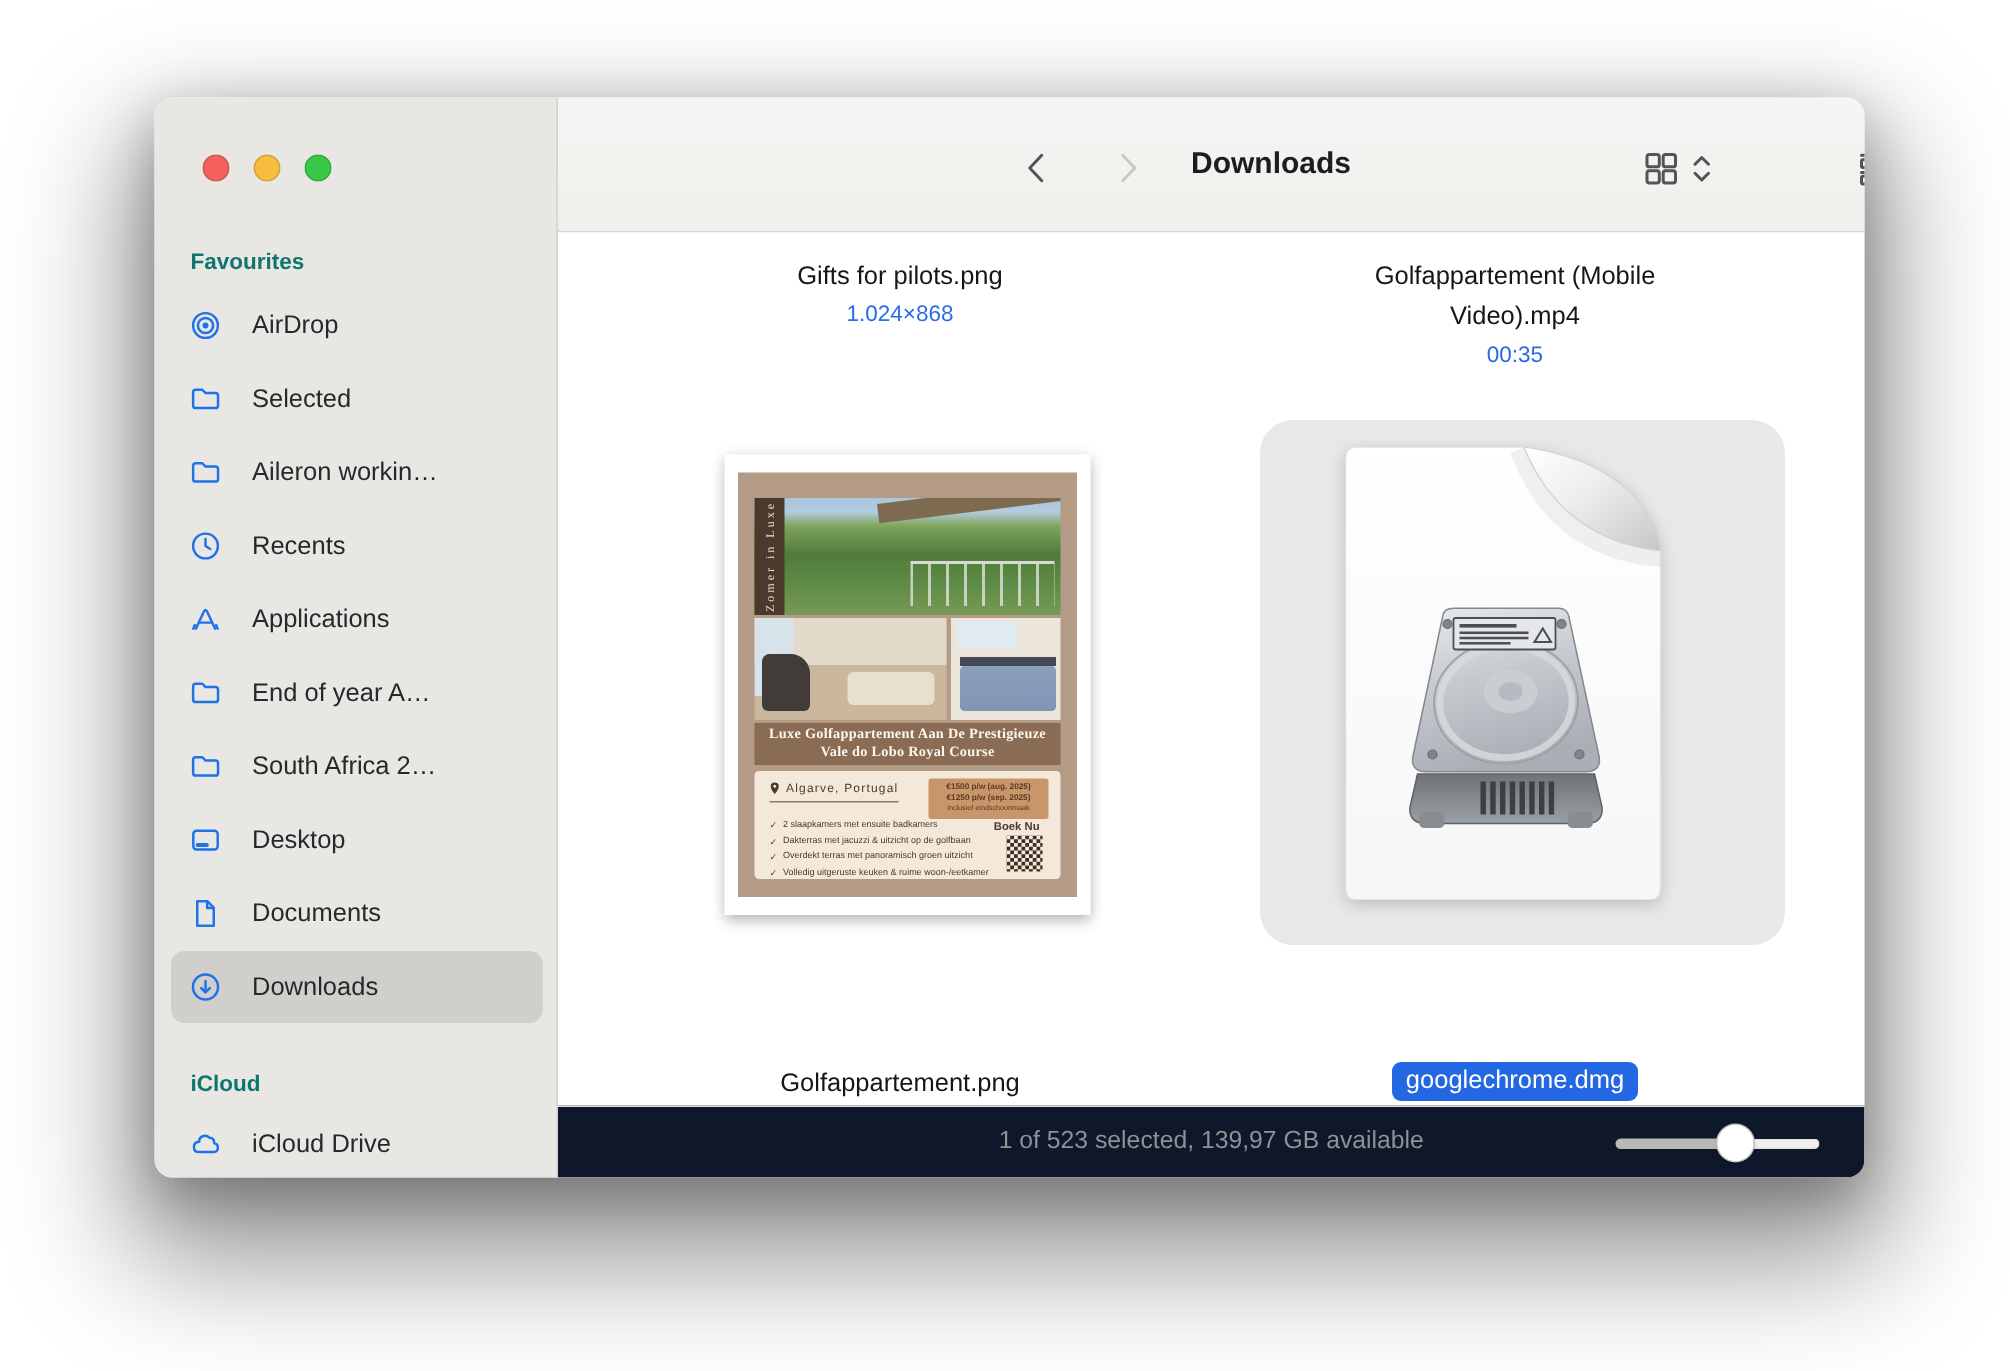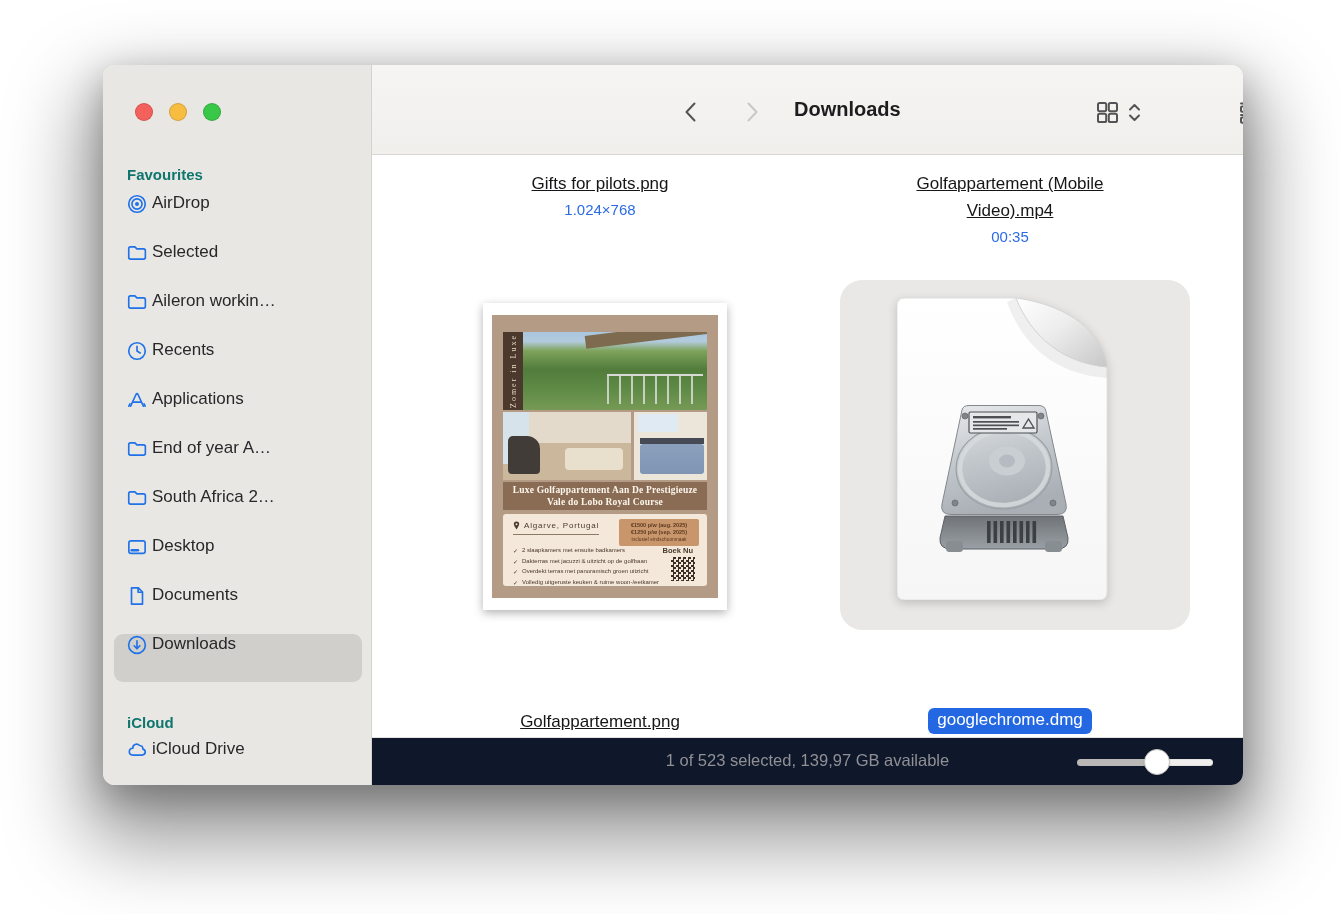--- a/index.html
+++ b/index.html
@@ -13,40 +13,40 @@
             box-shadow:0 40px 80px 18px rgba(0,0,0,0.40), 0 12px 36px rgba(0,0,0,0.26); }
 
   
   .sidebar { position:absolute; left:0; top:0; width:269px; height:720px;
              background:#e9e7e4; border-right:1px solid #d4d2cf; }
   .traffic { position:absolute; left:32px; top:38px; display:flex; gap:16px; }
   .tl { width:18px; height:18px; border-radius:50%; border:0.5px solid rgba(0,0,0,0.15); }
   .tl.red{ background:#f4605b; } .tl.yellow{ background:#f6bd40; } .tl.green{ background:#39c747; }
   .side-header { position:absolute; left:24px; font-size:15px; font-weight:700; color:#0f766e; }
   .side-row { position:absolute; left:11px; width:248px; height:48px; border-radius:9px;
-              display:flex; padding-left:12px; gap:4px; cursor:default; }
+              display:flex; align-items:center; padding-left:12px; gap:20px; cursor:default; }
   .side-row.selected { background:#d1cfcc; }
   .sicon { width:22px; height:22px; flex:0 0 22px; display:flex; align-items:center; justify-content:center; }
   .sicon svg { width:22px; height:22px; stroke:#1f72e8; fill:none; stroke-width:1.5;
                stroke-linecap:round; stroke-linejoin:round; }
   .slabel { font-size:17px; color:#28282a; white-space:nowrap; overflow:hidden; }
 
   
   .toolbar { position:absolute; left:269px; top:0; width:871px; height:90px;
              background:linear-gradient(#f6f5f3,#f0efec); border-bottom:1px solid #d8d6d3; }
   .tb-btn { position:absolute; top:30px; width:34px; height:34px; display:flex;
             align-items:center; justify-content:center; }
   .tb-btn svg { stroke:#545456; fill:none; stroke-width:2; stroke-linecap:round; stroke-linejoin:round; }
   .tb-btn.disabled svg { stroke:#c9c8c5; }
   .tb-title { position:absolute; left:422px; top:33px; font-size:20px; font-weight:700; color:#1d1d1f; }
 
   
   .content { position:absolute; left:269px; top:90px; width:871px; height:582px; background:#ffffff; }
   .file-label { position:absolute; text-align:center; }
-  .file-name { font-size:17px; color:#161618; line-height:27px;text-decoration:underline; }
+  .file-name { font-size:17px; color:#161618; line-height:27px; }
   .file-meta { font-size:15px; color:#2b6be5; line-height:26px; }
   .name-pill { display:inline-block; background:#2368e2; color:#ffffff; font-size:17px;
                font-weight:500; border-radius:6px; padding:1px 9px 3px; line-height:22px; }
 
   .dmg-select { position:absolute; left:737px; top:215px; width:350px; height:350px;
                 background:#e9e8e6; border-radius:22px; }
   .dmg-page { position:absolute; left:794px; top:233px; width:213px; height:302px;
               filter:drop-shadow(0 3px 5px rgba(0,0,0,0.18)); }
   .disk { position:absolute; left:826px; top:335px; width:150px; height:158px; }
 
@@ -268,21 +268,21 @@
             <rect x="18.8" y="17.5" width="5.2" height="5.2" rx="1"></rect>
         </svg>
       </div>
 
     </header>
 
     <main class="content">
 
       <div class="file-label" style="left:103px; top:15px; width:250px">
         <div class="file-name">Gifts for pilots.png</div>
-        <div class="file-meta">1.024×768</div>
+        <div class="file-meta">1.024×868</div>
       </div>
       <div class="file-label" style="left:508px; top:15px; width:260px">
         <div class="file-name">Golfappartement (Mobile Video).mp4</div>
         <div class="file-meta">00:35</div>
       </div>
 
       <div class="dmg-select" style="left:468px; top:125px"></div>
 
       <div class="flyer" style="left:111px; top:148px">
         <div class="flyer-inner">

